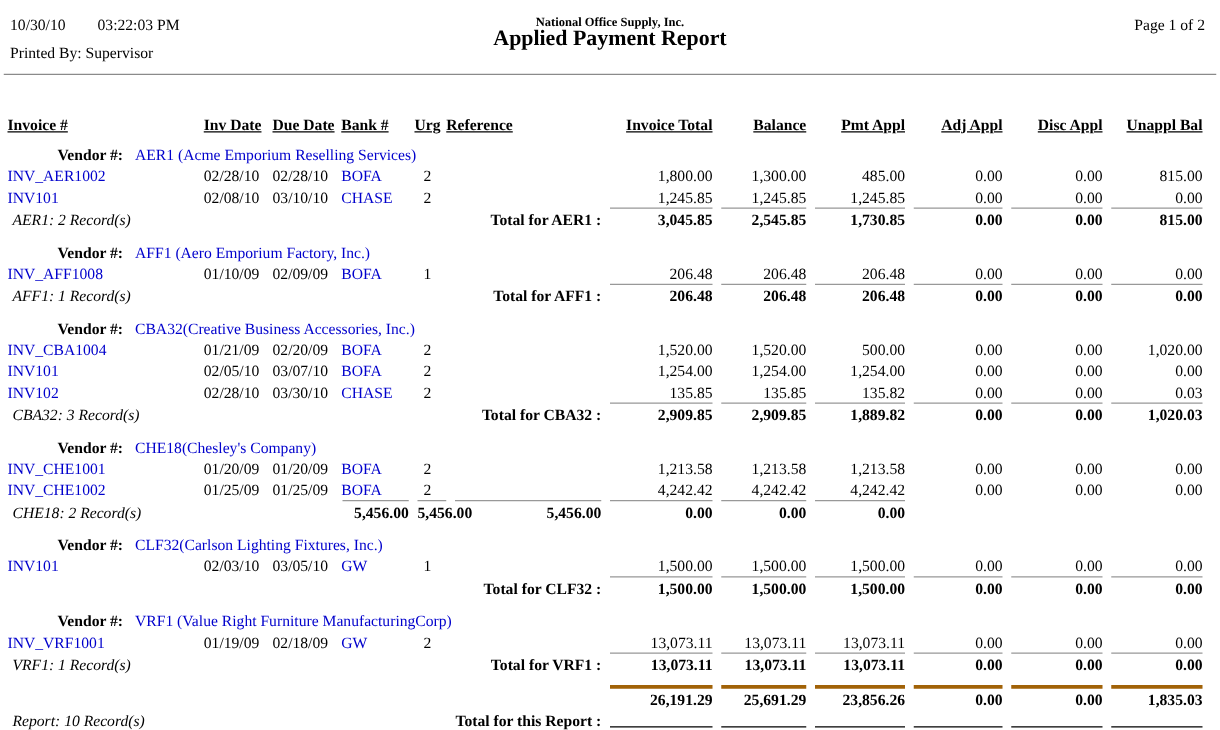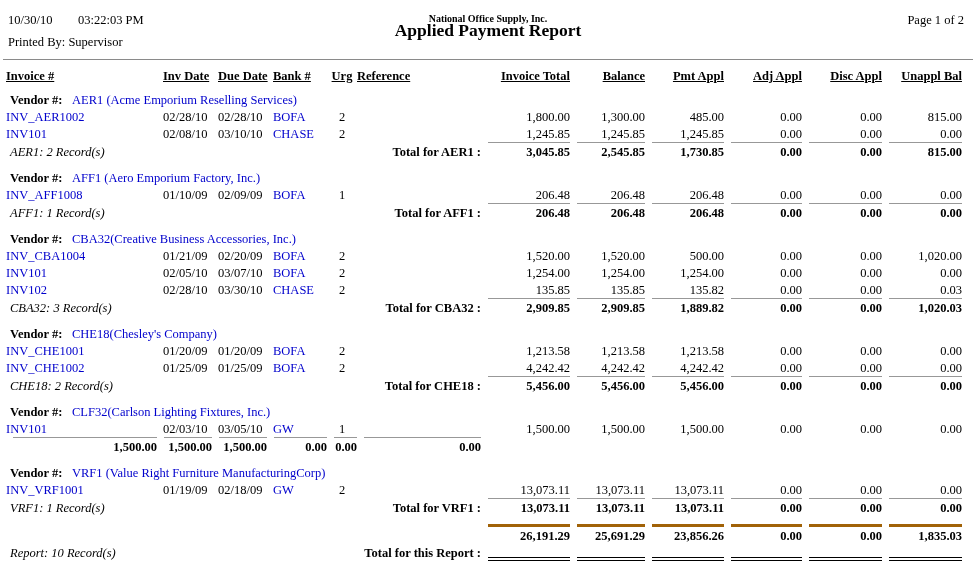--- a/index.html
+++ b/index.html
@@ -10,42 +10,42 @@
   
   .ph-date{position:absolute;left:8px;top:13px;}
   .ph-time{position:absolute;left:78px;top:13px;}
   .ph-printedby{position:absolute;left:8px;top:35px;}
   .ph-company{position:absolute;left:0;top:13px;width:976px;text-align:center;font-weight:bold;font-size:10px;}
   .ph-title{position:absolute;left:0;top:20px;width:976px;text-align:center;font-weight:bold;font-size:17.5px;}
   .ph-page{position:absolute;right:12px;top:13px;}
   .header-rule{position:absolute;left:3px;right:3px;top:59px;height:0;border-top:1px solid #8a8a8a;}
 
   
-  #report-table{position:absolute;left:6px;top:64px;width:956px;}
+  #report-table{position:absolute;left:6px;top:88px;width:956px;}
   .trow{
     display:grid;
     grid-template-columns:151px 55px 55px 60px 30px 124px 89px 75px 79px 78px 80px 80px;
     align-items:end;
   }
   .trow>*{white-space:nowrap;overflow:visible;}
   .thead-row{height:20px;margin-bottom:6px;}
   .hcell{font-weight:bold;text-decoration:underline;}
   .vendor-row{height:18px;}
   .inv-row{height:17px;}
   .total-row{height:18px;}
   .report-row{height:22px;margin-top:8px;}
   .g-gap{margin-top:8px;}
   .num{text-align:right;}
   .ctr{text-align:center;}
   .ind{padding-left:6px;}
   .pad4{padding-left:4px;}
   .blue{color:var(--blue,#0000CC);}
   .ital{font-style:italic;}
   .vendor-cell{grid-column:1/13;}
-  .vendor-lbl{display:inline-block;width:62px;font-weight:bold;}
+  .vendor-lbl{display:inline-block;width:62px;font-weight:bold;margin-left:36px;}
   .span-note{grid-column:1/4;}
   .span-lbl{grid-column:4/7;text-align:right;font-weight:bold;}
   .gt-num{border-top:1px solid var(--gray,#999);margin-left:7px;font-weight:bold;padding-top:2px;}
   .rt-num{border-top:3px solid #a16207;border-bottom:4px double #000;margin-left:7px;font-weight:bold;padding-top:2px;padding-bottom:13px;}
 </style>
 </head>
 <body>
 
 <div class="ph-date">10/30/10</div>
 <div class="ph-time">03:22:03 PM</div>
@@ -219,21 +219,20 @@
       <div></div>
       <div class="num">4,242.42</div>
       <div class="num">4,242.42</div>
       <div class="num">4,242.42</div>
       <div class="num">0.00</div>
       <div class="num">0.00</div>
       <div class="num">0.00</div>
     </div>
     <div class="trow total-row">
       <div class="span-note ital pad4">CHE18: 2 Record(s)</div>
-      <div class="span-lbl">Total for CHE18 :</div>
       <div class="num gt-num">5,456.00</div>
       <div class="num gt-num">5,456.00</div>
       <div class="num gt-num">5,456.00</div>
       <div class="num gt-num">0.00</div>
       <div class="num gt-num">0.00</div>
       <div class="num gt-num">0.00</div>
     </div>
     <div class="trow vendor-row g-gap">
       <div class="vendor-cell pad4"><span class="vendor-lbl">Vendor #:</span><span class="blue">CLF32(Carlson Lighting Fixtures, Inc.)</span></div>
     </div>
@@ -245,20 +244,21 @@
       <div class="ctr">1</div>
       <div></div>
       <div class="num">1,500.00</div>
       <div class="num">1,500.00</div>
       <div class="num">1,500.00</div>
       <div class="num">0.00</div>
       <div class="num">0.00</div>
       <div class="num">0.00</div>
     </div>
     <div class="trow total-row">
+      <div class="span-lbl">Total for CLF32 :</div>
       <div class="num gt-num">1,500.00</div>
       <div class="num gt-num">1,500.00</div>
       <div class="num gt-num">1,500.00</div>
       <div class="num gt-num">0.00</div>
       <div class="num gt-num">0.00</div>
       <div class="num gt-num">0.00</div>
     </div>
     <div class="trow vendor-row g-gap">
       <div class="vendor-cell pad4"><span class="vendor-lbl">Vendor #:</span><span class="blue">VRF1 (Value Right Furniture ManufacturingCorp)</span></div>
     </div>

